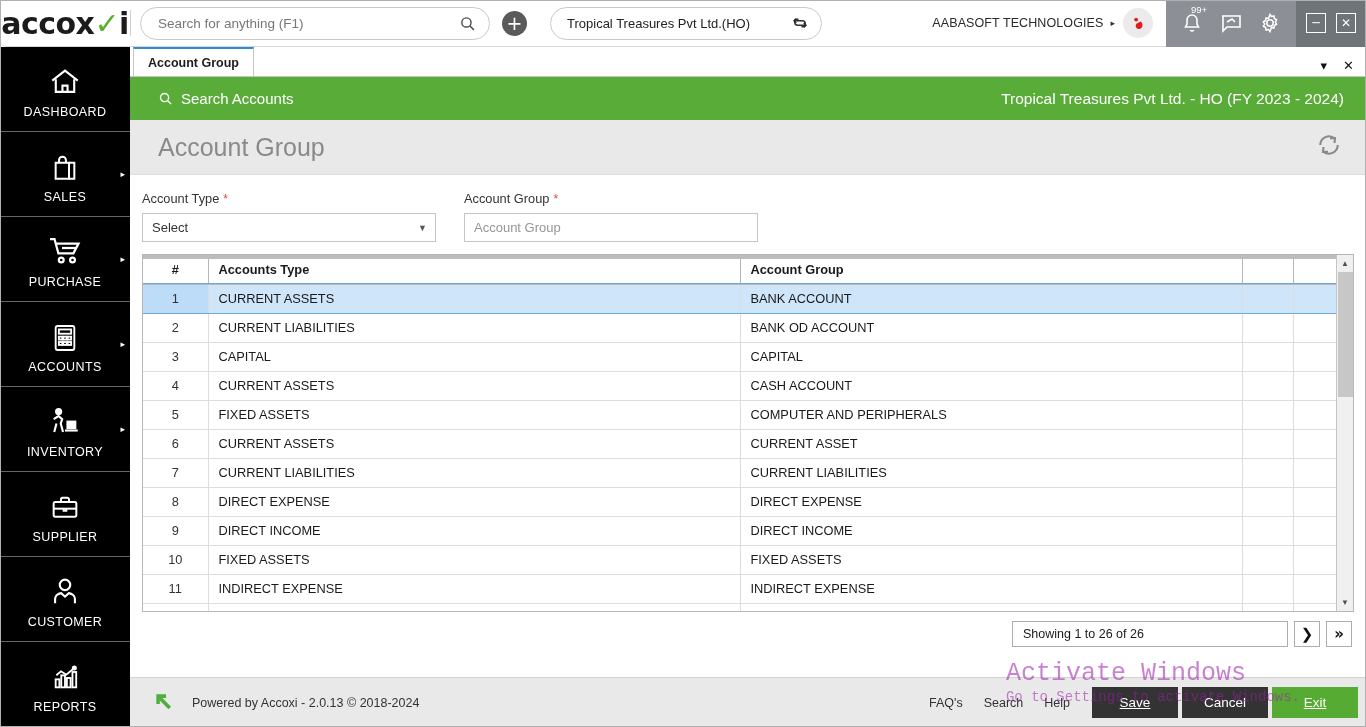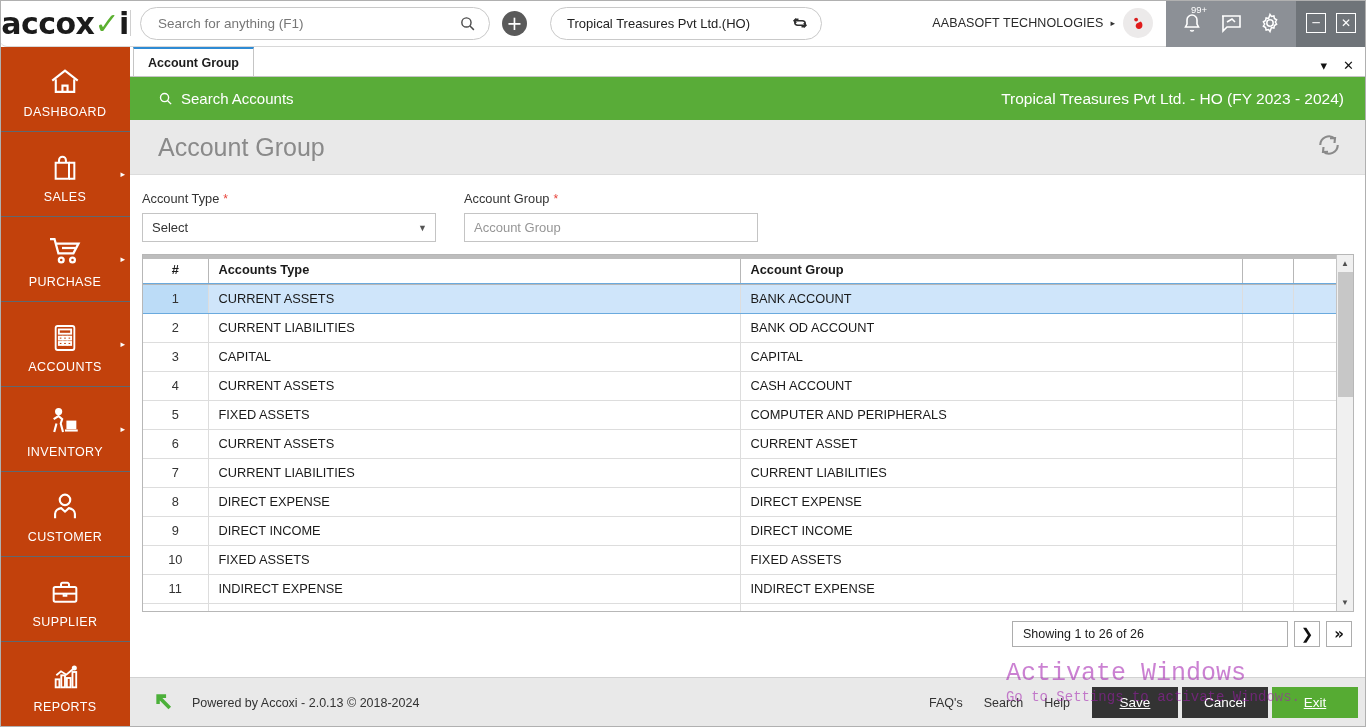--- a/index.html
+++ b/index.html
@@ -79,21 +79,21 @@
   }
   .wbtn {
     width: 20px; height: 20px; border: 1.4px solid #fff; color: #fff;
     display: flex; align-items: center; justify-content: center;
     font-size: 12px; cursor: pointer; font-family: "DejaVu Sans", sans-serif;
   }
 
   
   .sidebar {
     position: absolute; top: 47px; left: 0; width: 130px; height: 680px;
-    background: #c2410c;
+    background: #000000;
   }
   .side-item {
     height: 85px; border-bottom: 1px solid #5f686f; position: relative;
     display: flex; flex-direction: column; align-items: center;
     justify-content: center; cursor: pointer; color: #fff;
   }
   .side-item .ico { height: 40px; display: flex; align-items: flex-end; }
   .side-item .lbl {
     font-size: 12.5px; letter-spacing: .4px; margin-top: 6px;
   }
@@ -402,38 +402,38 @@
           <rect x="13" y="11" width="7" height="6" fill="#fff" stroke="none"></rect>
           <path d="M12 18h9"></path>
         </svg>
       </span>
       <span class="lbl">INVENTORY</span>
       <span class="side-arrow">▸</span>
     </div>
 
     <div class="side-item">
       <span class="ico">
-        <svg viewBox="0 0 24 24" width="34" height="34" fill="none" stroke="#fff" stroke-width="1.5">
-          <circle cx="12" cy="7" r="3.7"></circle>
-          <path d="M5 20v-3.2c0-2 2-3.6 4.3-4L12 15.3l2.7-2.5c2.3.4 4.3 2 4.3 4V20"></path>
-        </svg>
-      </span>
-      <span class="lbl">CUSTOMER</span>
-    </div>
-
-    <div class="side-item">
-      <span class="ico">
         <svg viewBox="0 0 24 24" width="32" height="32" fill="none" stroke="#fff" stroke-width="1.5">
           <rect x="3.5" y="7.5" width="17" height="11" rx="1.2"></rect>
           <path d="M9 7.5V5.6a1.2 1.2 0 0 1 1.2-1.2h3.6A1.2 1.2 0 0 1 15 5.6v1.9"></path>
           <path d="M3.5 12.5h17"></path>
             <path d="M11 12v2h2v-2"></path>
         </svg>
       </span>
       <span class="lbl">SUPPLIER</span>
+    </div>
+
+    <div class="side-item">
+      <span class="ico">
+        <svg viewBox="0 0 24 24" width="34" height="34" fill="none" stroke="#fff" stroke-width="1.5">
+          <circle cx="12" cy="7" r="3.7"></circle>
+          <path d="M5 20v-3.2c0-2 2-3.6 4.3-4L12 15.3l2.7-2.5c2.3.4 4.3 2 4.3 4V20"></path>
+        </svg>
+      </span>
+      <span class="lbl">CUSTOMER</span>
     </div>
 
     <div class="side-item">
       <span class="ico">
         <svg viewBox="0 0 24 24" width="32" height="32" fill="none" stroke="#fff" stroke-width="1.4">
           <rect x="5" y="13" width="2.8" height="6"></rect>
           <rect x="9.2" y="10" width="2.8" height="9"></rect>
           <rect x="13.4" y="12" width="2.8" height="7"></rect>
           <rect x="17.6" y="7.5" width="2.8" height="11.5"></rect>
           <polyline points="5.5 10 9 7 13 9.5 19 4.5"></polyline>

